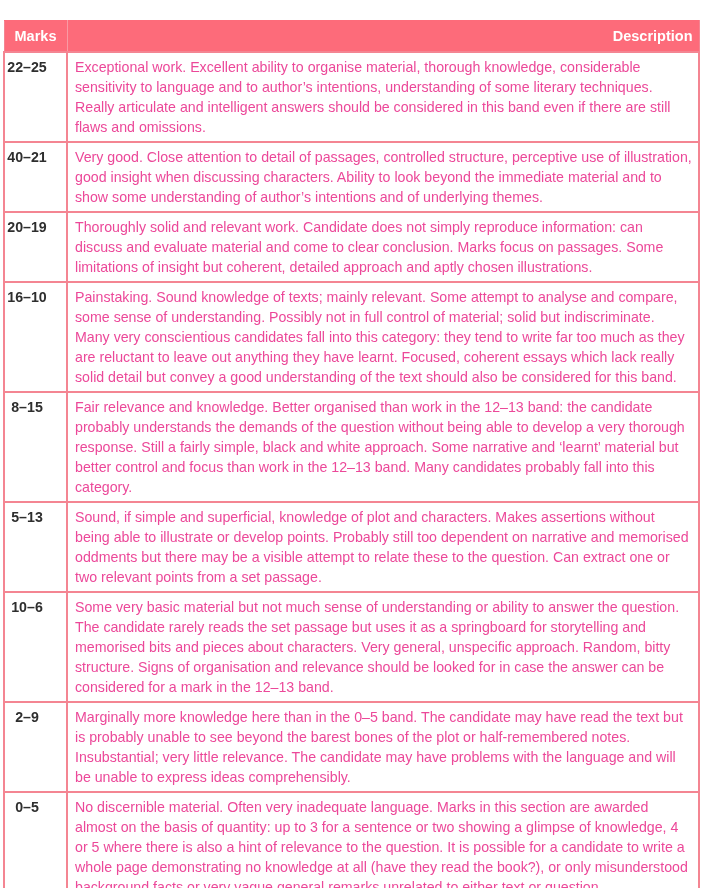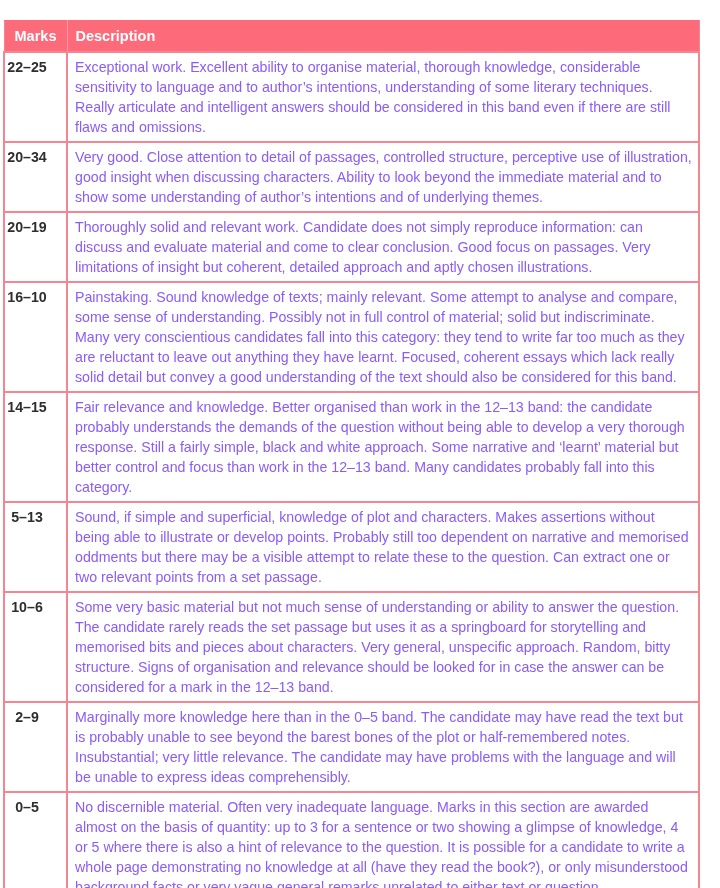--- a/index.html
+++ b/index.html
@@ -25,21 +25,21 @@
       width: 695px;
       table-layout: fixed;
     }
     table.rubric col.c-marks { width: 63px; }
     table.rubric col.c-desc { width: 632px; }
     table.rubric th {
       background: #fd6b7a;
       color: #ffffff;
       font-weight: bold;
       font-size: 14.5px;
-      text-align: left;
+      text-align: right;
       padding: 6px 6px 6px 8px;
       height: 18px;
       border: 1.5px solid #f48592;
       border-top: 1px solid #fd6b7a;
     }
     table.rubric th.h-marks {
       text-align: center;
       padding-left: 4px;
       padding-right: 4px;
       border-right: 1.5px solid #f99aa4;
@@ -53,21 +53,21 @@
     }
     table.rubric td.marks {
       font-weight: bold;
       text-align: center;
       padding-left: 2px;
       padding-right: 19px;
       color: #2e2e2e;
       margin-left: 28px;
     }
     table.rubric td.desc {
-      color: #8b5cf6;
+      color: #ec4899;
     }
   </style>
 </head>
 <body>
 
 <div class="wrap">
   <table class="rubric">
     <colgroup>
       <col class="c-marks">
       <col class="c-desc">
@@ -77,33 +77,33 @@
         <th class="h-marks">Marks</th>
         <th class="h-desc">Description</th>
       </tr>
     </thead>
     <tbody>
       <tr>
         <td class="marks">22–25</td>
         <td class="desc">Exceptional work. Excellent ability to organise material, thorough knowledge, considerable sensitivity to language and to author’s intentions, understanding of some literary techniques. Really articulate and intelligent answers should be considered in this band even if there are still flaws and omissions.</td>
       </tr>
       <tr>
-        <td class="marks">20–34</td>
+        <td class="marks">40–21</td>
         <td class="desc">Very good. Close attention to detail of passages, controlled structure, perceptive use of illustration, good insight when discussing characters. Ability to look beyond the immediate material and to show some understanding of author’s intentions and of underlying themes.</td>
       </tr>
       <tr>
         <td class="marks">20–19</td>
-        <td class="desc">Thoroughly solid and relevant work. Candidate does not simply reproduce information: can discuss and evaluate material and come to clear conclusion. Good focus on passages. Very limitations of insight but coherent, detailed approach and aptly chosen illustrations.</td>
+        <td class="desc">Thoroughly solid and relevant work. Candidate does not simply reproduce information: can discuss and evaluate material and come to clear conclusion. Marks focus on passages. Some limitations of insight but coherent, detailed approach and aptly chosen illustrations.</td>
       </tr>
       <tr>
         <td class="marks">16–10</td>
         <td class="desc">Painstaking. Sound knowledge of texts; mainly relevant. Some attempt to analyse and compare, some sense of understanding. Possibly not in full control of material; solid but indiscriminate. Many very conscientious candidates fall into this category: they tend to write far too much as they are reluctant to leave out anything they have learnt. Focused, coherent essays which lack really solid detail but convey a good understanding of the text should also be considered for this band.</td>
       </tr>
       <tr>
-        <td class="marks">14–15</td>
+        <td class="marks">8–15</td>
         <td class="desc">Fair relevance and knowledge. Better organised than work in the 12–13 band: the candidate probably understands the demands of the question without being able to develop a very thorough response. Still a fairly simple, black and white approach. Some narrative and ‘learnt’ material but better control and focus than work in the 12–13 band. Many candidates probably fall into this category.</td>
       </tr>
       <tr>
         <td class="marks">5–13</td>
         <td class="desc">Sound, if simple and superficial, knowledge of plot and characters. Makes assertions without being able to illustrate or develop points. Probably still too dependent on narrative and memorised oddments but there may be a visible attempt to relate these to the question. Can extract one or two relevant points from a set passage.</td>
       </tr>
       <tr>
         <td class="marks">10–6</td>
         <td class="desc">Some very basic material but not much sense of understanding or ability to answer the question. The candidate rarely reads the set passage but uses it as a springboard for storytelling and memorised bits and pieces about characters. Very general, unspecific approach. Random, bitty structure. Signs of organisation and relevance should be looked for in case the answer can be considered for a mark in the 12–13 band.</td>
       </tr>

